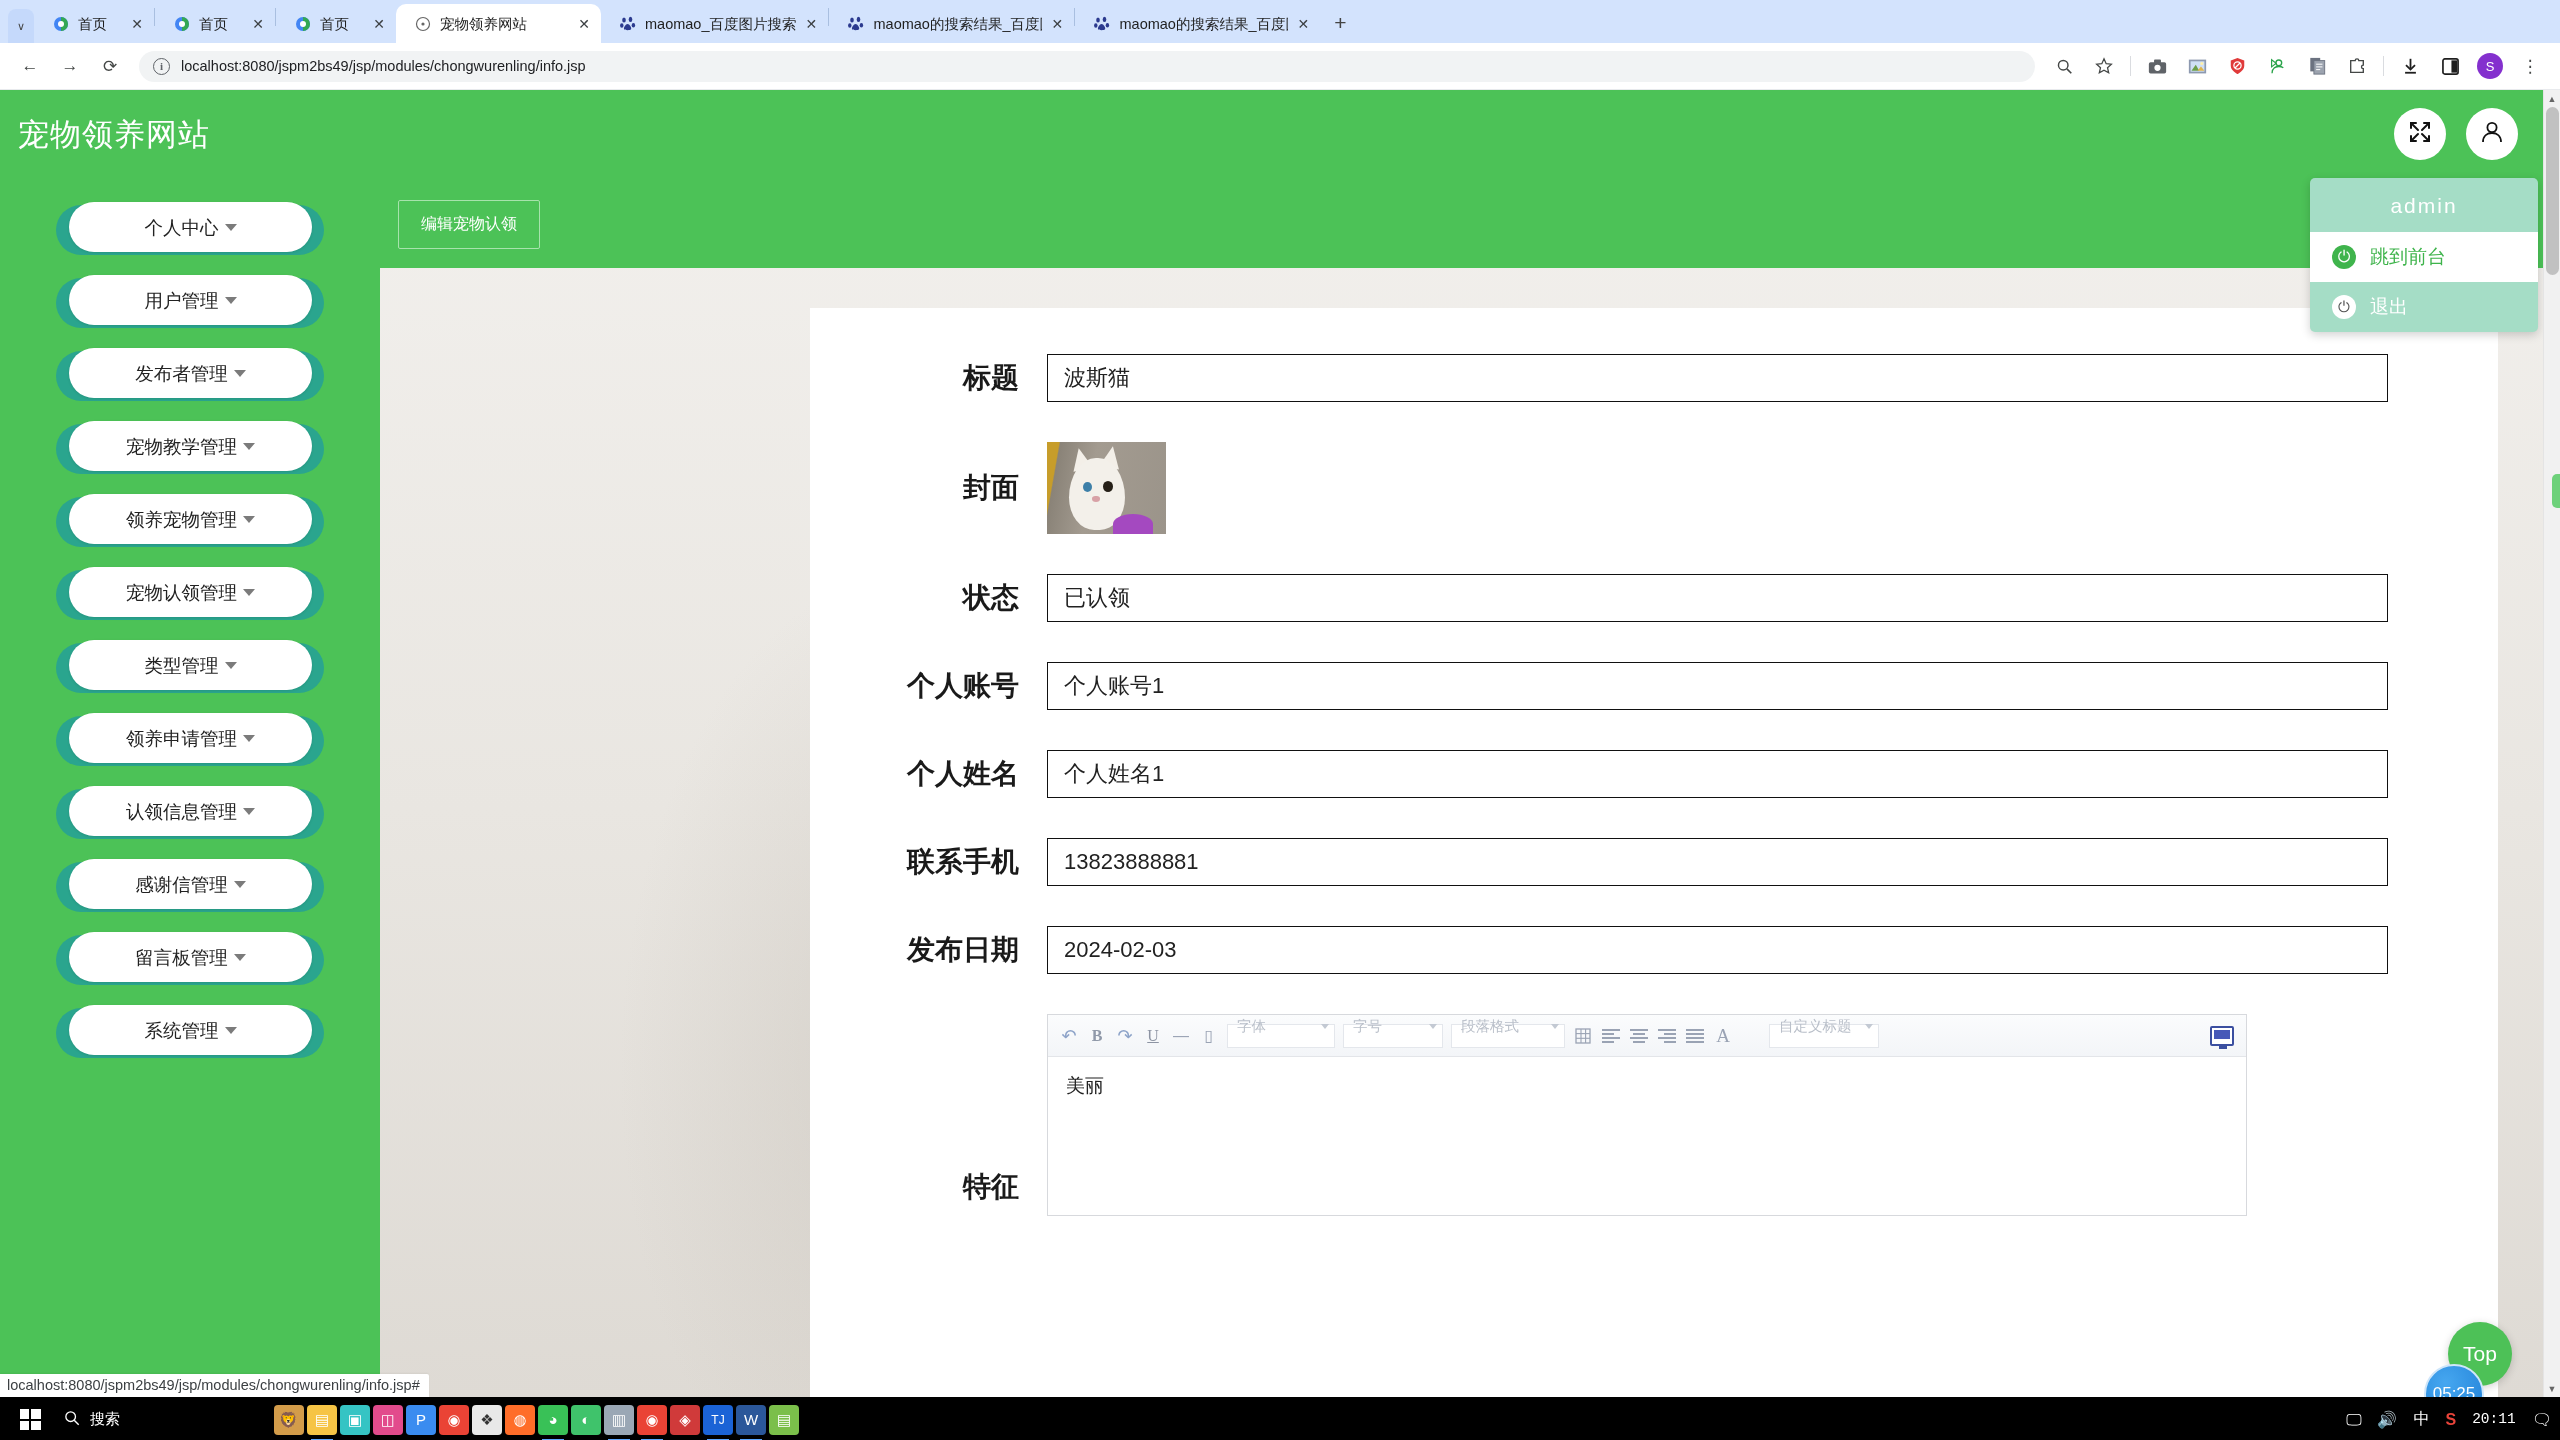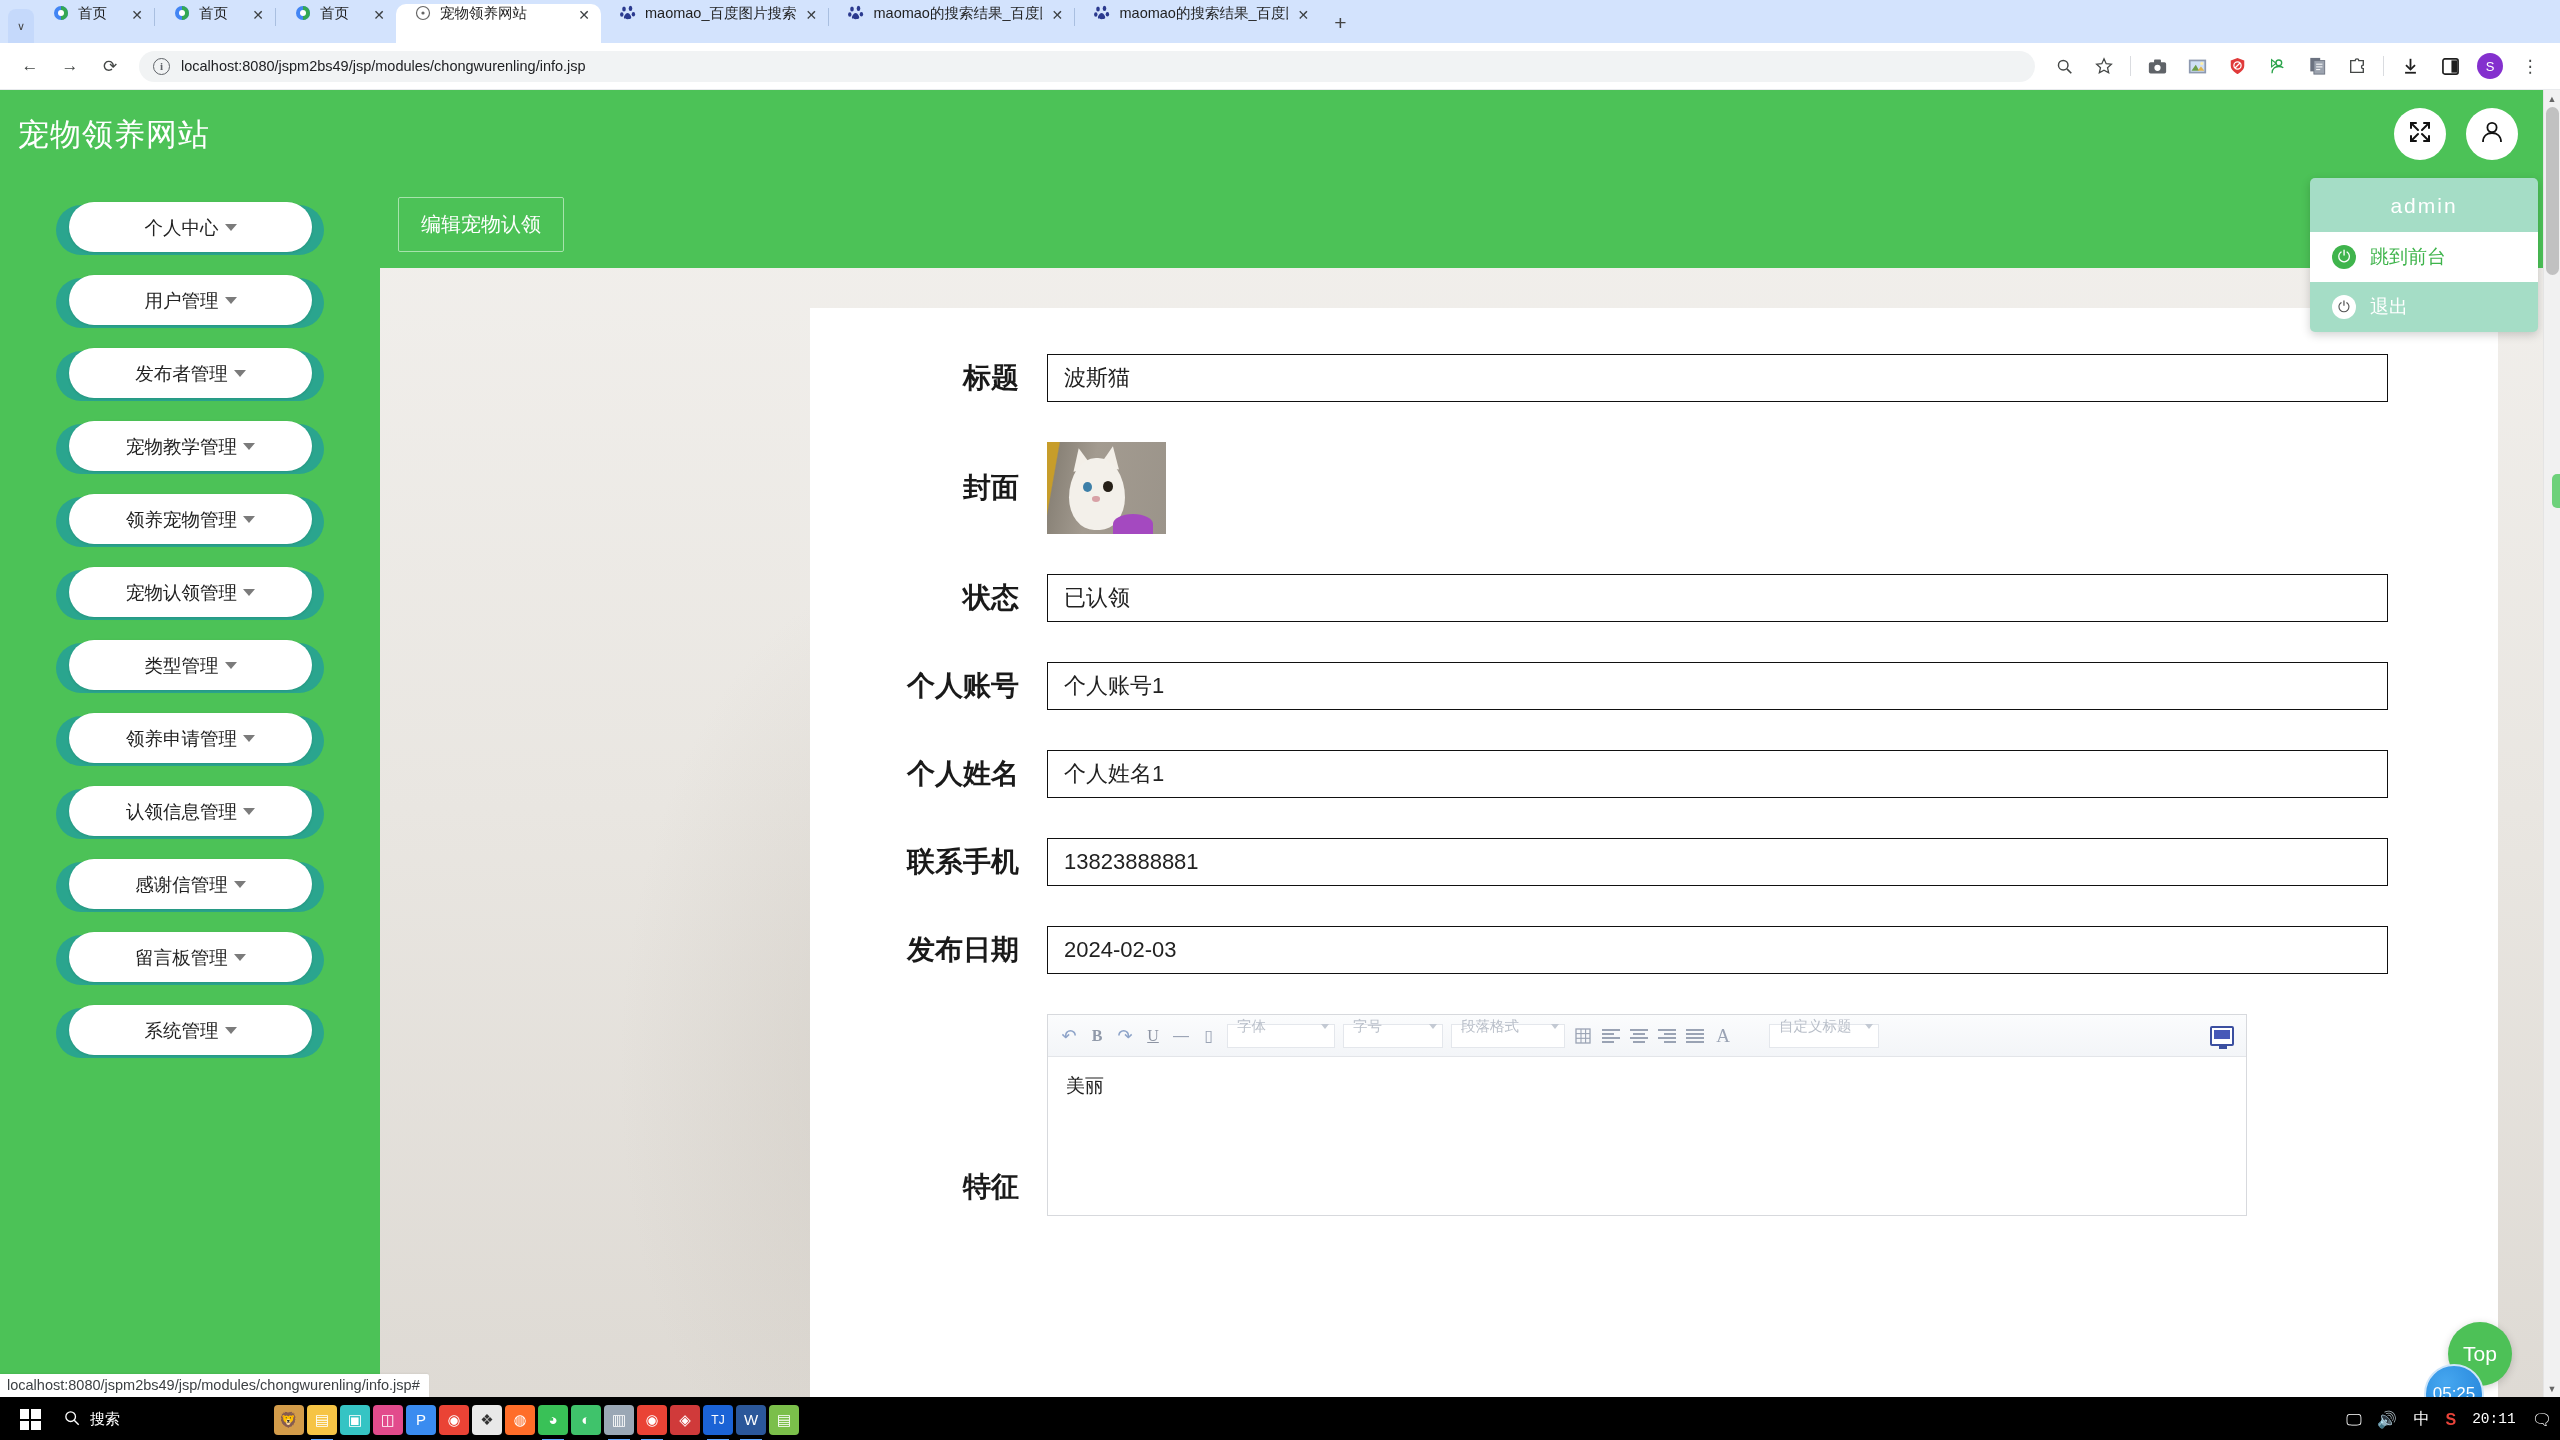--- a/index.html
+++ b/index.html
@@ -24,20 +24,21 @@
     width: 26px; height: 34px;
     display: flex; align-items: center; justify-content: center;
     color: #444; font-size: 11px;
     background: #c5d9fb;
     border-radius: 8px 8px 0 0;
     margin-bottom: 0;
   }
   .tab {
     height: 39px;
     display: flex;
+    align-items: center;
     padding: 0 6px 0 18px;
     min-width: 120px;
     max-width: 245px;
     position: relative;
     font-size: 15px;
     color: #1f1f1f;
     border-radius: 10px 10px 0 0;
   }
   .tab.inactive { background: transparent; }
   .tab.inactive + .tab.inactive::before,
@@ -269,21 +270,21 @@
     display: flex;
     align-items: center;
     padding: 0 46px 0 18px;
     justify-content: space-between;
     position: relative;
   }
   .page-title-box {
     border: 1px solid #a7e3ac;
     padding: 13px 22px;
     color: #ffffff;
-    font-size: 20px;
+    font-size: 16px;
     border-radius: 2px;
   }
   .breadcrumb {
     display: flex;
     align-items: center;
     gap: 9px;
     color: #eaffea;
     font-size: 20px;
   }
   .home-ico {

